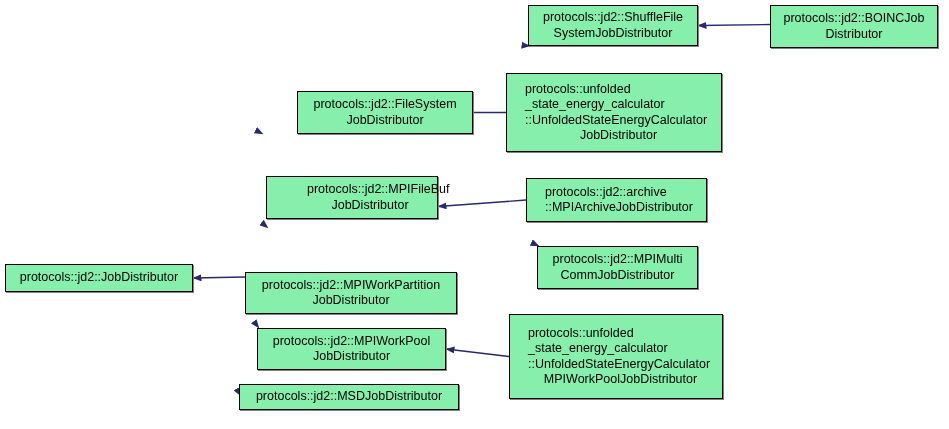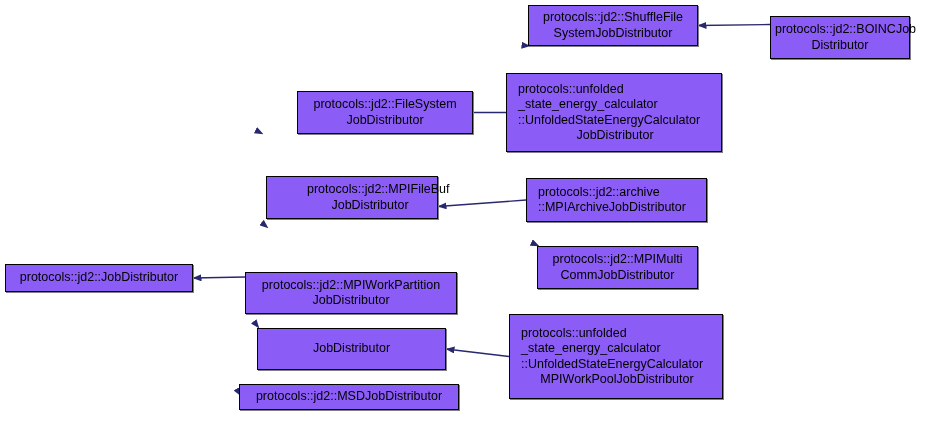--- a/index.html
+++ b/index.html
@@ -20,37 +20,37 @@
     position: absolute;
     left: 0;
     top: 0;
     width: 949px;
     height: 429px;
     pointer-events: none;
   }
   .node {
     position: absolute;
     box-sizing: border-box;
-    background: #8b5cf6;
+    background: #86efac;
     border: 1px solid #000000;
     box-shadow: 1px 1px 0 0 #808080;
     color: #000000;
     font-size: 12.5px;
     line-height: 15.5px;
     display: flex;
     flex-direction: column;
     justify-content: center;
     z-index: 2;
   }
   .node .ln {
     display: block;
     white-space: pre;
   }
   .node.center .ln { text-align: center; padding: 0 4px; }
-  .node.left { padding-left: 11px; }
+  .node.left { padding-left: 18px; }
   .node.left .ln { text-align: left; }
   .node.left .ln.ctr { text-align: center; padding-right: 9px; }
 </style>
 </head>
 <body>
 
 <div id="diagram">
 
   <svg id="edges" viewBox="0 0 949 429" width="949" height="429">
     <defs>
@@ -78,21 +78,21 @@
         <span class="ln">protocols::jd2::JobDistributor</span>
       </div>
       <div class="node center" title="protocols::jd2::FileSystemJobDistributor" style="left: 261px; top: 91px; width: 176px; height: 43px; margin-left: 36px;">
         <span class="ln">protocols::jd2::FileSystem</span>
         <span class="ln">JobDistributor</span>
       </div>
       <div class="node center" title="protocols::jd2::ShuffleFileSystemJobDistributor" style="left: 528px; top: 5px; width: 170px; height: 41px;">
         <span class="ln">protocols::jd2::ShuffleFile</span>
         <span class="ln">SystemJobDistributor</span>
       </div>
-      <div class="node center" title="protocols::jd2::BOINCJobDistributor" style="left: 770px; top: 16px; width: 140px; height: 43px;">
+      <div class="node center" title="protocols::jd2::BOINCJobDistributor" style="left: 770px; top: 5px; width: 168px; height: 43px;">
         <span class="ln">protocols::jd2::BOINCJob</span>
         <span class="ln">Distributor</span>
       </div>
       <div class="node left" title="protocols::unfolded_state_energy_calculator::UnfoldedStateEnergyCalculatorJobDistributor" style="left: 506px; top: 73px; width: 216px; height: 79px;">
         <span class="ln">protocols::unfolded</span>
         <span class="ln">_state_energy_calculator</span>
         <span class="ln">::UnfoldedStateEnergyCalculator</span>
         <span class="ln ctr">JobDistributor</span>
       </div>
       <div class="node center" title="protocols::jd2::MPIFileBufJobDistributor" style="left: 266px; top: 176px; width: 172px; height: 43px; padding-left: 36px;">
@@ -105,20 +105,21 @@
       </div>
       <div class="node center" title="protocols::jd2::MPIMultiCommJobDistributor" style="left: 537px; top: 246px; width: 161px; height: 43px;">
         <span class="ln">protocols::jd2::MPIMulti</span>
         <span class="ln">CommJobDistributor</span>
       </div>
       <div class="node center" title="protocols::jd2::MPIWorkPartitionJobDistributor" style="left: 245px; top: 272px; width: 212px; height: 42px;">
         <span class="ln">protocols::jd2::MPIWorkPartition</span>
         <span class="ln">JobDistributor</span>
       </div>
       <div class="node center" title="protocols::jd2::MPIWorkPoolJobDistributor" style="left: 257px; top: 328px; width: 189px; height: 42px;">
+        <span class="ln">protocols::jd2::MPIWorkPool</span>
         <span class="ln">JobDistributor</span>
       </div>
       <div class="node left" title="protocols::unfolded_state_energy_calculator::UnfoldedStateEnergyCalculatorMPIWorkPoolJobDistributor" style="left: 509px; top: 314px; width: 214px; height: 85px;">
         <span class="ln">protocols::unfolded</span>
         <span class="ln">_state_energy_calculator</span>
         <span class="ln">::UnfoldedStateEnergyCalculator</span>
         <span class="ln ctr">MPIWorkPoolJobDistributor</span>
       </div>
       <div class="node center" title="protocols::jd2::MSDJobDistributor" style="left: 239px; top: 384px; width: 220px; height: 26px;">
         <span class="ln">protocols::jd2::MSDJobDistributor</span>

